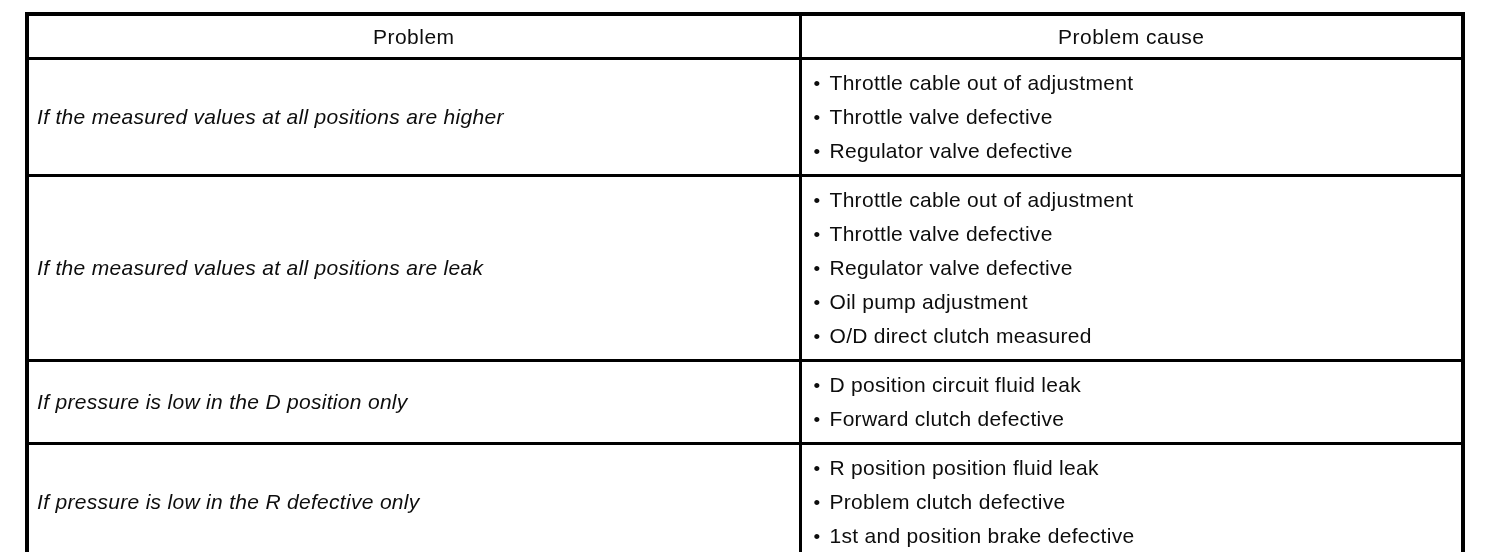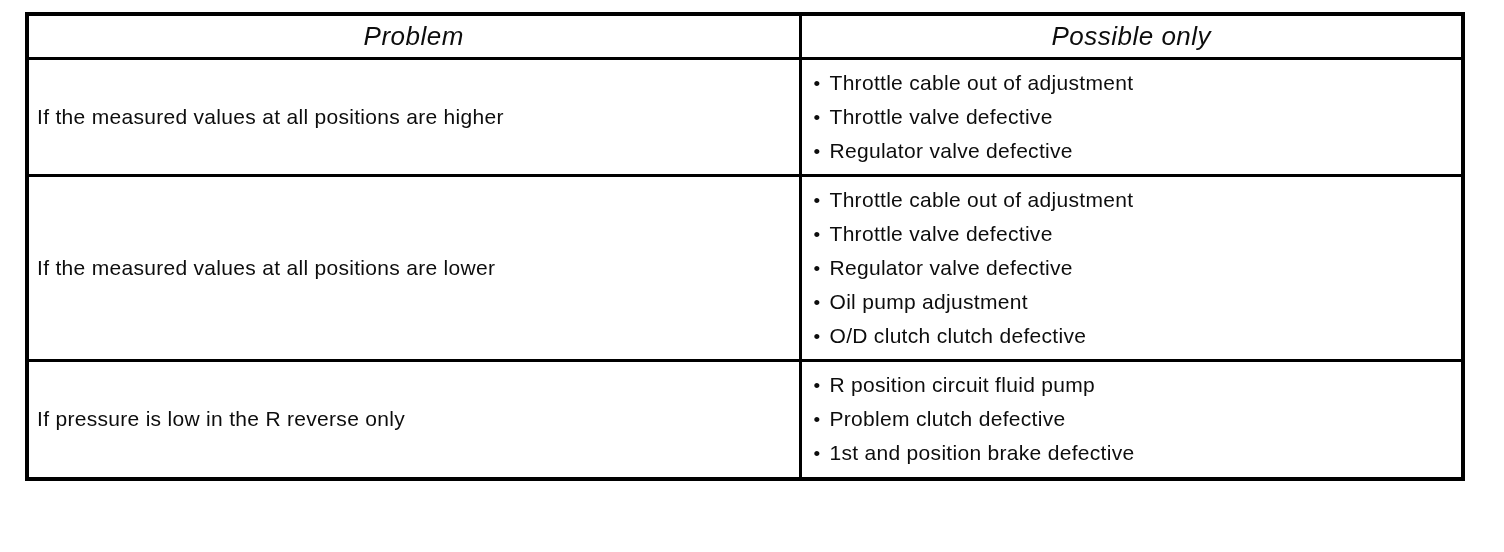--- a/index.html
+++ b/index.html
@@ -28,37 +28,37 @@
   table.trouble-table, table.trouble-table th, table.trouble-table td {
     border: 3px solid #000000;
   }
   table.trouble-table {
     border-width: 4px;
   }
   col.problem-col { width: 773px; }
   col.cause-col   { width: 663px; }
   th.header-cell {
     height: 37px;
-    font-size: 26px;
+    font-size: 21px;
     font-weight: normal;
     text-align: center;
     vertical-align: middle;
     letter-spacing: 0.5px;
     padding: 2px 4px;
-    font-style: italic;
   }
   td.cell {
     vertical-align: middle;
     padding: 6px 10px 6px 8px;
     font-size: 21px;
   }
   .problem-text {
     line-height: 26px;
     letter-spacing: 0.3px;
     white-space: nowrap;
+    font-style: italic;
   }
   td.cause-cell {
     padding-left: 12px;
   }
   .cause-line {
     display: flex;
     align-items: baseline;
     line-height: 33px;
     letter-spacing: 0.3px;
     white-space: nowrap;
@@ -75,21 +75,21 @@
 
 <div class="page">
   <table class="trouble-table">
     <colgroup>
       <col class="problem-col">
       <col class="cause-col">
     </colgroup>
     <thead>
       <tr>
         <th class="header-cell">Problem</th>
-        <th class="header-cell">Possible only</th>
+        <th class="header-cell">Problem cause</th>
       </tr>
     </thead>
     <tbody>
         <tr style="height: 102px;">
           <td class="cell problem-cell">
             <div class="problem-text">If the measured values at all positions are higher</div>
           </td>
           <td class="cell cause-cell">
             <div class="cause-line">
               <span class="bullet">•</span>
@@ -100,53 +100,68 @@
               <span>Throttle valve defective</span>
             </div>
             <div class="cause-line">
               <span class="bullet">•</span>
               <span>Regulator valve defective</span>
             </div>
           </td>
         </tr>
         <tr style="height: 166px;">
           <td class="cell problem-cell">
-            <div class="problem-text">If the measured values at all positions are lower</div>
+            <div class="problem-text">If the measured values at all positions are leak</div>
           </td>
           <td class="cell cause-cell">
             <div class="cause-line">
               <span class="bullet">•</span>
               <span>Throttle cable out of adjustment</span>
             </div>
             <div class="cause-line">
               <span class="bullet">•</span>
               <span>Throttle valve defective</span>
             </div>
             <div class="cause-line">
               <span class="bullet">•</span>
               <span>Regulator valve defective</span>
             </div>
             <div class="cause-line">
               <span class="bullet">•</span>
               <span>Oil pump adjustment</span>
             </div>
             <div class="cause-line">
               <span class="bullet">•</span>
-              <span>O/D clutch clutch defective</span>
+              <span>O/D direct clutch measured</span>
+            </div>
+          </td>
+        </tr>
+        <tr style="height: 70px;">
+          <td class="cell problem-cell">
+            <div class="problem-text">If pressure is low in the D position only</div>
+          </td>
+          <td class="cell cause-cell">
+            <div class="cause-line">
+              <span class="bullet">•</span>
+              <span>D position circuit fluid leak</span>
+            </div>
+            <div class="cause-line">
+              <span class="bullet">•</span>
+              <span>Forward clutch defective</span>
             </div>
           </td>
         </tr>
         <tr style="height: 118px;">
           <td class="cell problem-cell">
-            <div class="problem-text">If pressure is low in the R reverse only</div>
+            <div class="problem-text">If pressure is low in the R defective only</div>
           </td>
           <td class="cell cause-cell">
             <div class="cause-line">
               <span class="bullet">•</span>
-              <span>R position circuit fluid pump</span>
+              <span>R position position fluid leak</span>
             </div>
             <div class="cause-line">
               <span class="bullet">•</span>
               <span>Problem clutch defective</span>
             </div>
             <div class="cause-line">
               <span class="bullet">•</span>
               <span>1st and position brake defective</span>
             </div>
           </td>

